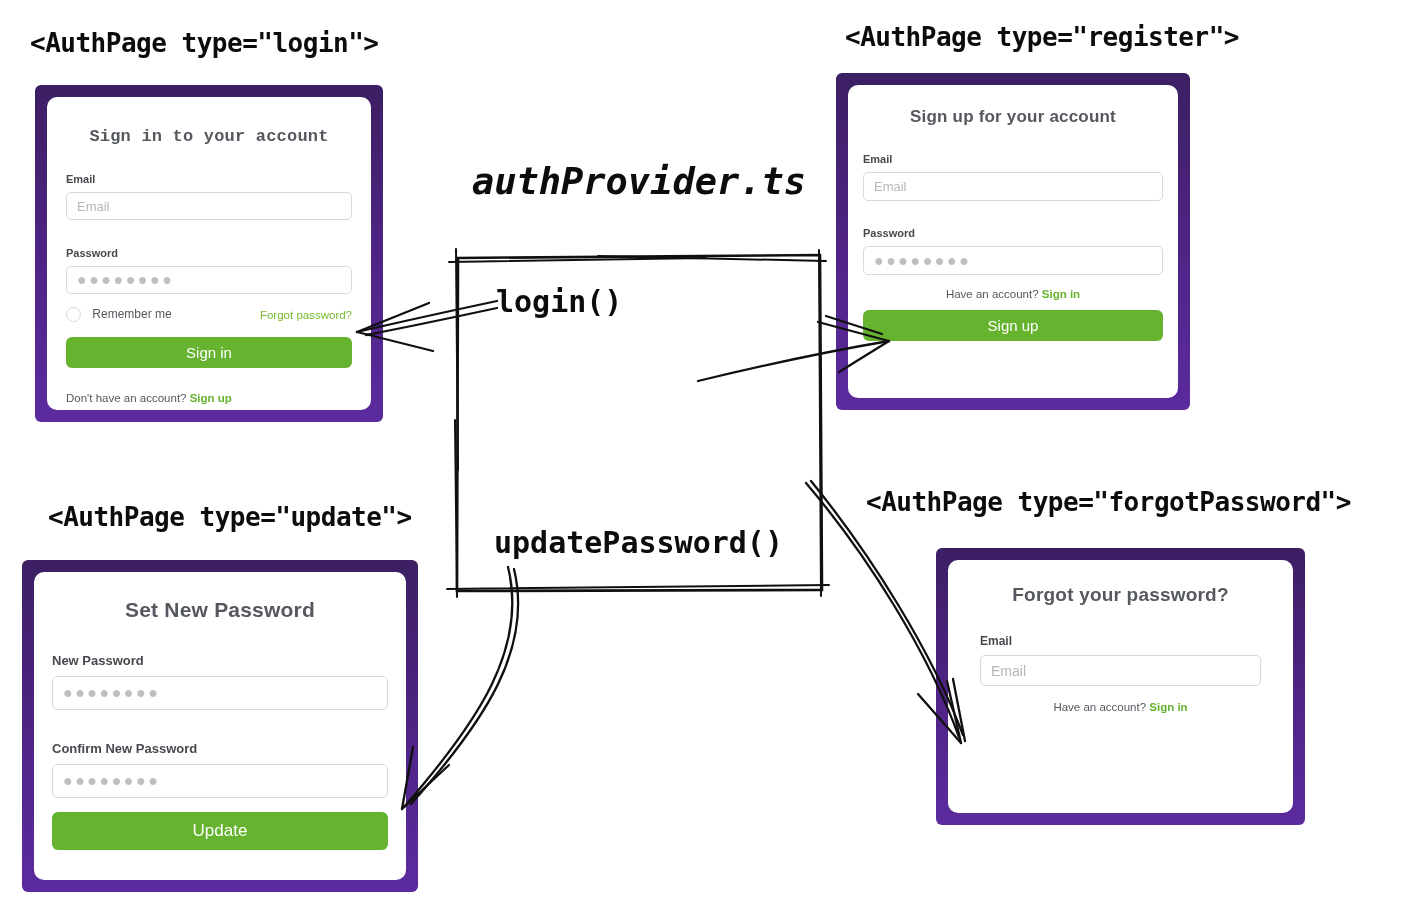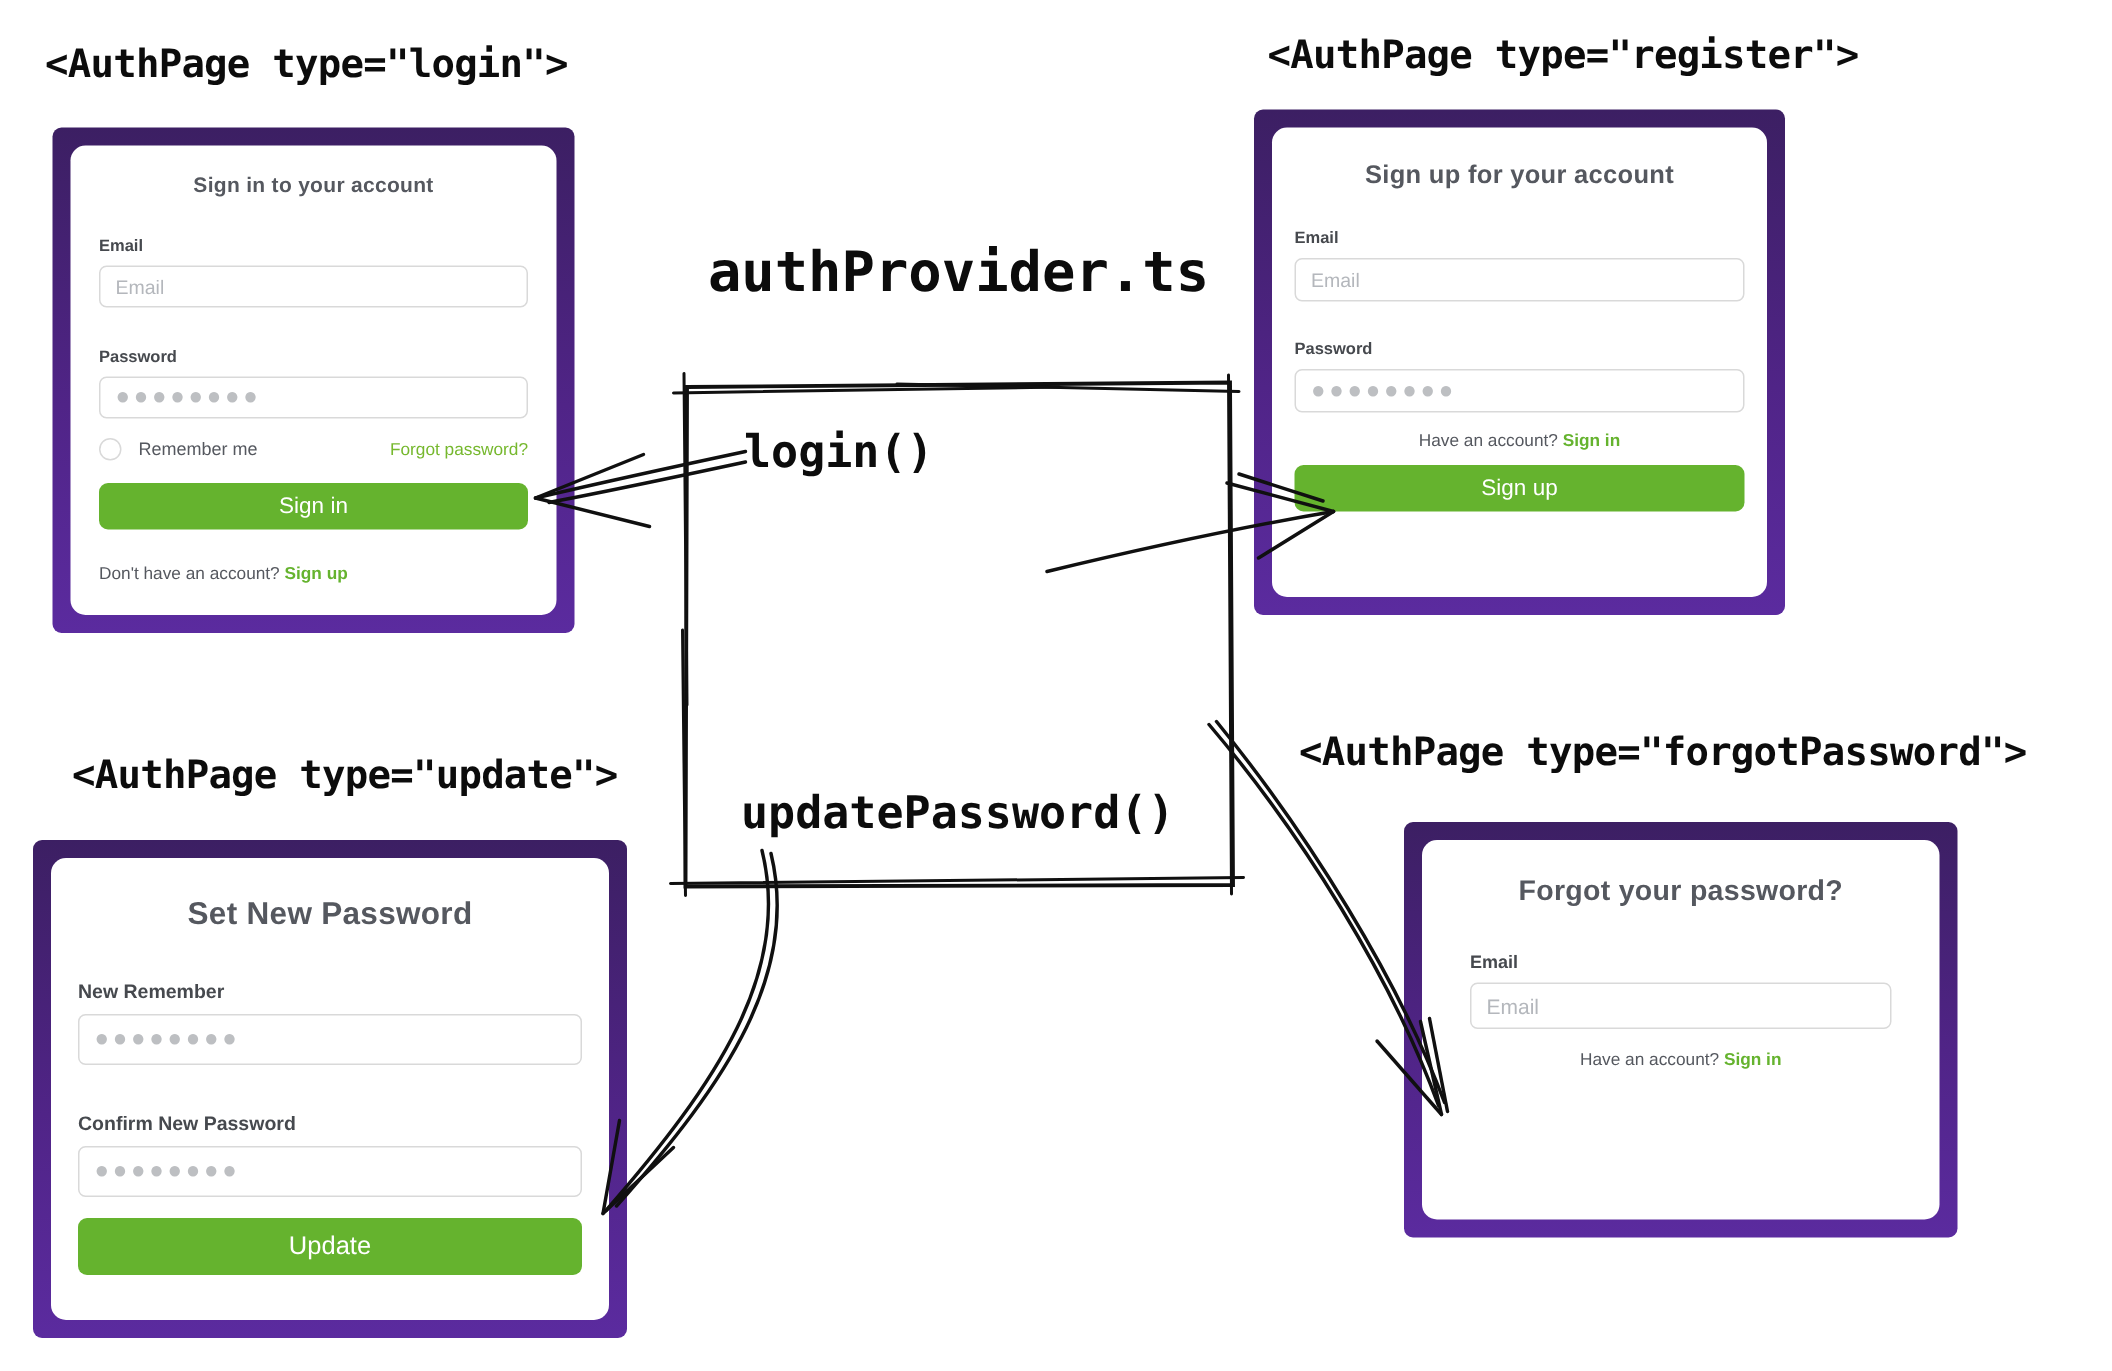--- a/index.html
+++ b/index.html
@@ -28,21 +28,21 @@
   .green-link{color:#76b82e;cursor:pointer;}
   .bold-green{color:#65b32e;font-weight:bold;cursor:pointer;}
   .muted{color:#55585f;}
   .row-split{display:flex;justify-content:space-between;align-items:center;}
   .checkbox-circle{display:inline-block;width:15px;height:15px;border:1.5px solid #d9d9d9;
                    border-radius:50%;background:#fff;vertical-align:middle;box-sizing:border-box;}
   .right-line{text-align:center;}
   
   #login-card{left:35px;top:85px;width:348px;height:337px;}
   #login-card .card-inner{padding:14px 19px;}
-  #login-card .card-heading{font-size:14px;margin-top:4px;}
+  #login-card .card-heading{font-size:17px;margin-top:16px;font-family:Liberation Mono, monospace;}
   #login-card .field-label{font-size:11px;margin-top:27px;}
   #login-card .field-label + .text-input,#login-card .field-label + .pw-input{margin-top:7px;height:28px;}
   #login-card .text-input{font-size:13px;}
   #login-card .row-split{margin-top:13px;font-size:12px;}
   #login-card .green-link{font-size:11.5px;}
   #login-card .green-btn{margin-top:15px;height:31px;font-size:15px;}
   #login-card .footer{margin-top:24px;font-size:11.5px;}
   
   #register-card{left:836px;top:73px;width:354px;height:337px;}
   #register-card .card-inner{padding:14px 15px;}
@@ -74,21 +74,21 @@
 </head>
 <body>
 
 <div id="stage">
 
   <div class="mono authpage-label" style="left:30px;top:28px;">&lt;AuthPage type="login"&gt;</div>
   <div class="mono authpage-label" style="left:845px;top:22px;">&lt;AuthPage type="register"&gt;</div>
   <div class="mono authpage-label" style="left:48px;top:502px;">&lt;AuthPage type="update"&gt;</div>
   <div class="mono authpage-label" style="left:866px;top:487px;">&lt;AuthPage type="forgotPassword"&gt;</div>
 
-  <div class="mono code-title" style="left:452px;top:160px;width:374px;">authProvider.ts</div>
+  <div class="mono code-title" style="left:452px;top:160px;width:374px;font-style:italic;">authProvider.ts</div>
   <div class="mono code-fn" style="left:496px;top:284px;">login()</div>
   <div class="mono code-fn" style="left:494px;top:525px;">updatePassword()</div>
 
   <div class="card" id="login-card">
     <div class="card-inner">
       <div class="card-heading">Sign in to your account</div>
       <div class="field-label">Email</div>
       <input class="text-input" type="text" placeholder="Email" style="">
       <div class="field-label">Password</div>
       <div class="pw-input">
@@ -122,21 +122,21 @@
         <span>Have an account?</span>
         <span class="bold-green">Sign in</span>
       </div>
       <button class="green-btn">Sign up</button>
     </div>
   </div>
 
   <div class="card" id="update-card">
     <div class="card-inner">
       <div class="card-heading">Set New Password</div>
-      <div class="field-label">New Remember</div>
+      <div class="field-label">New Password</div>
       <div class="pw-input">
         <span class="dots">●●●●●●●●</span>
       </div>
       <div class="field-label">Confirm New Password</div>
       <div class="pw-input">
         <span class="dots">●●●●●●●●</span>
       </div>
       <button class="green-btn">Update</button>
     </div>
   </div>

